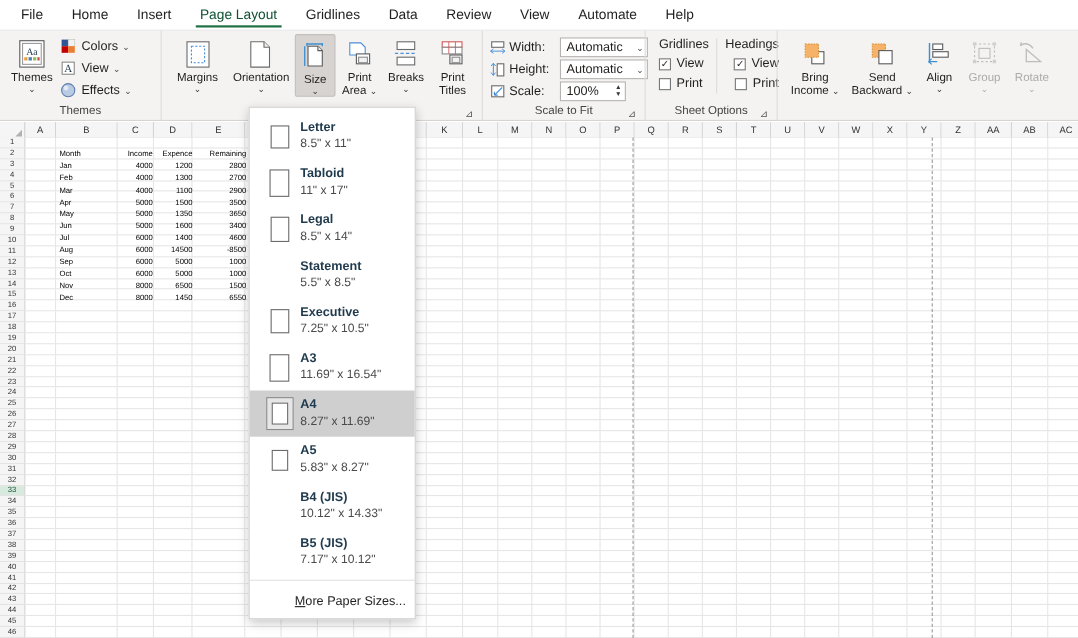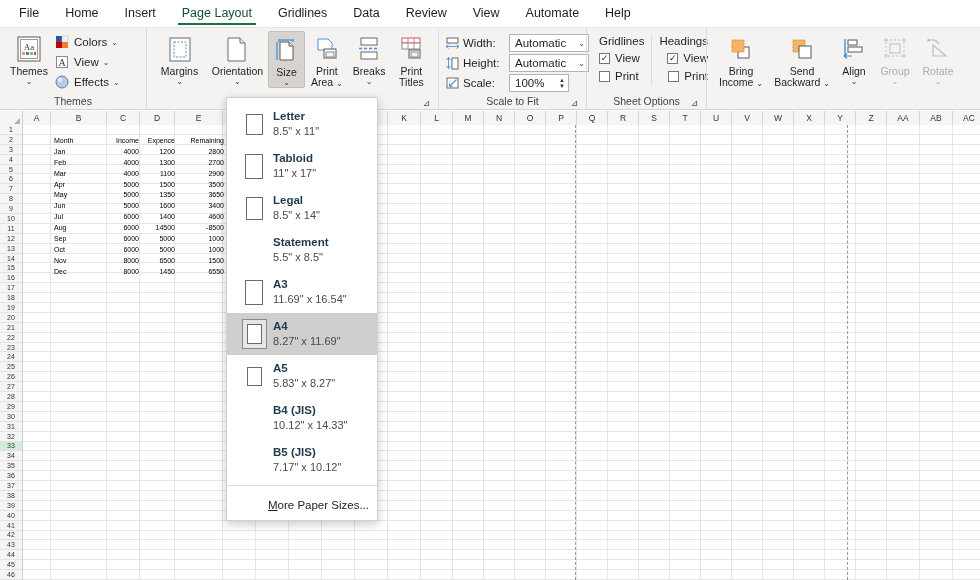--- a/index.html
+++ b/index.html
@@ -2162,20 +2162,29 @@
         </div>
         <div class="mi">
           <div class="mi-ic"></div>
           <div class="mi-tx">
             <div class="mi-t">Statement</div>
             <div class="mi-s">5.5" x 8.5"</div>
           </div>
         </div>
         <div class="mi">
           <div class="mi-ic">
+            <div class="paper" style="width: 17px; height: 22px;"></div>
+          </div>
+          <div class="mi-tx">
+            <div class="mi-t">Executive</div>
+            <div class="mi-s">7.25" x 10.5"</div>
+          </div>
+        </div>
+        <div class="mi">
+          <div class="mi-ic">
             <div class="paper" style="width: 18px; height: 25px;"></div>
           </div>
           <div class="mi-tx">
             <div class="mi-t">A3</div>
             <div class="mi-s">11.69" x 16.54"</div>
           </div>
         </div>
         <div class="mi sel">
           <div class="mi-ic">
             <div class="paper-frame">

